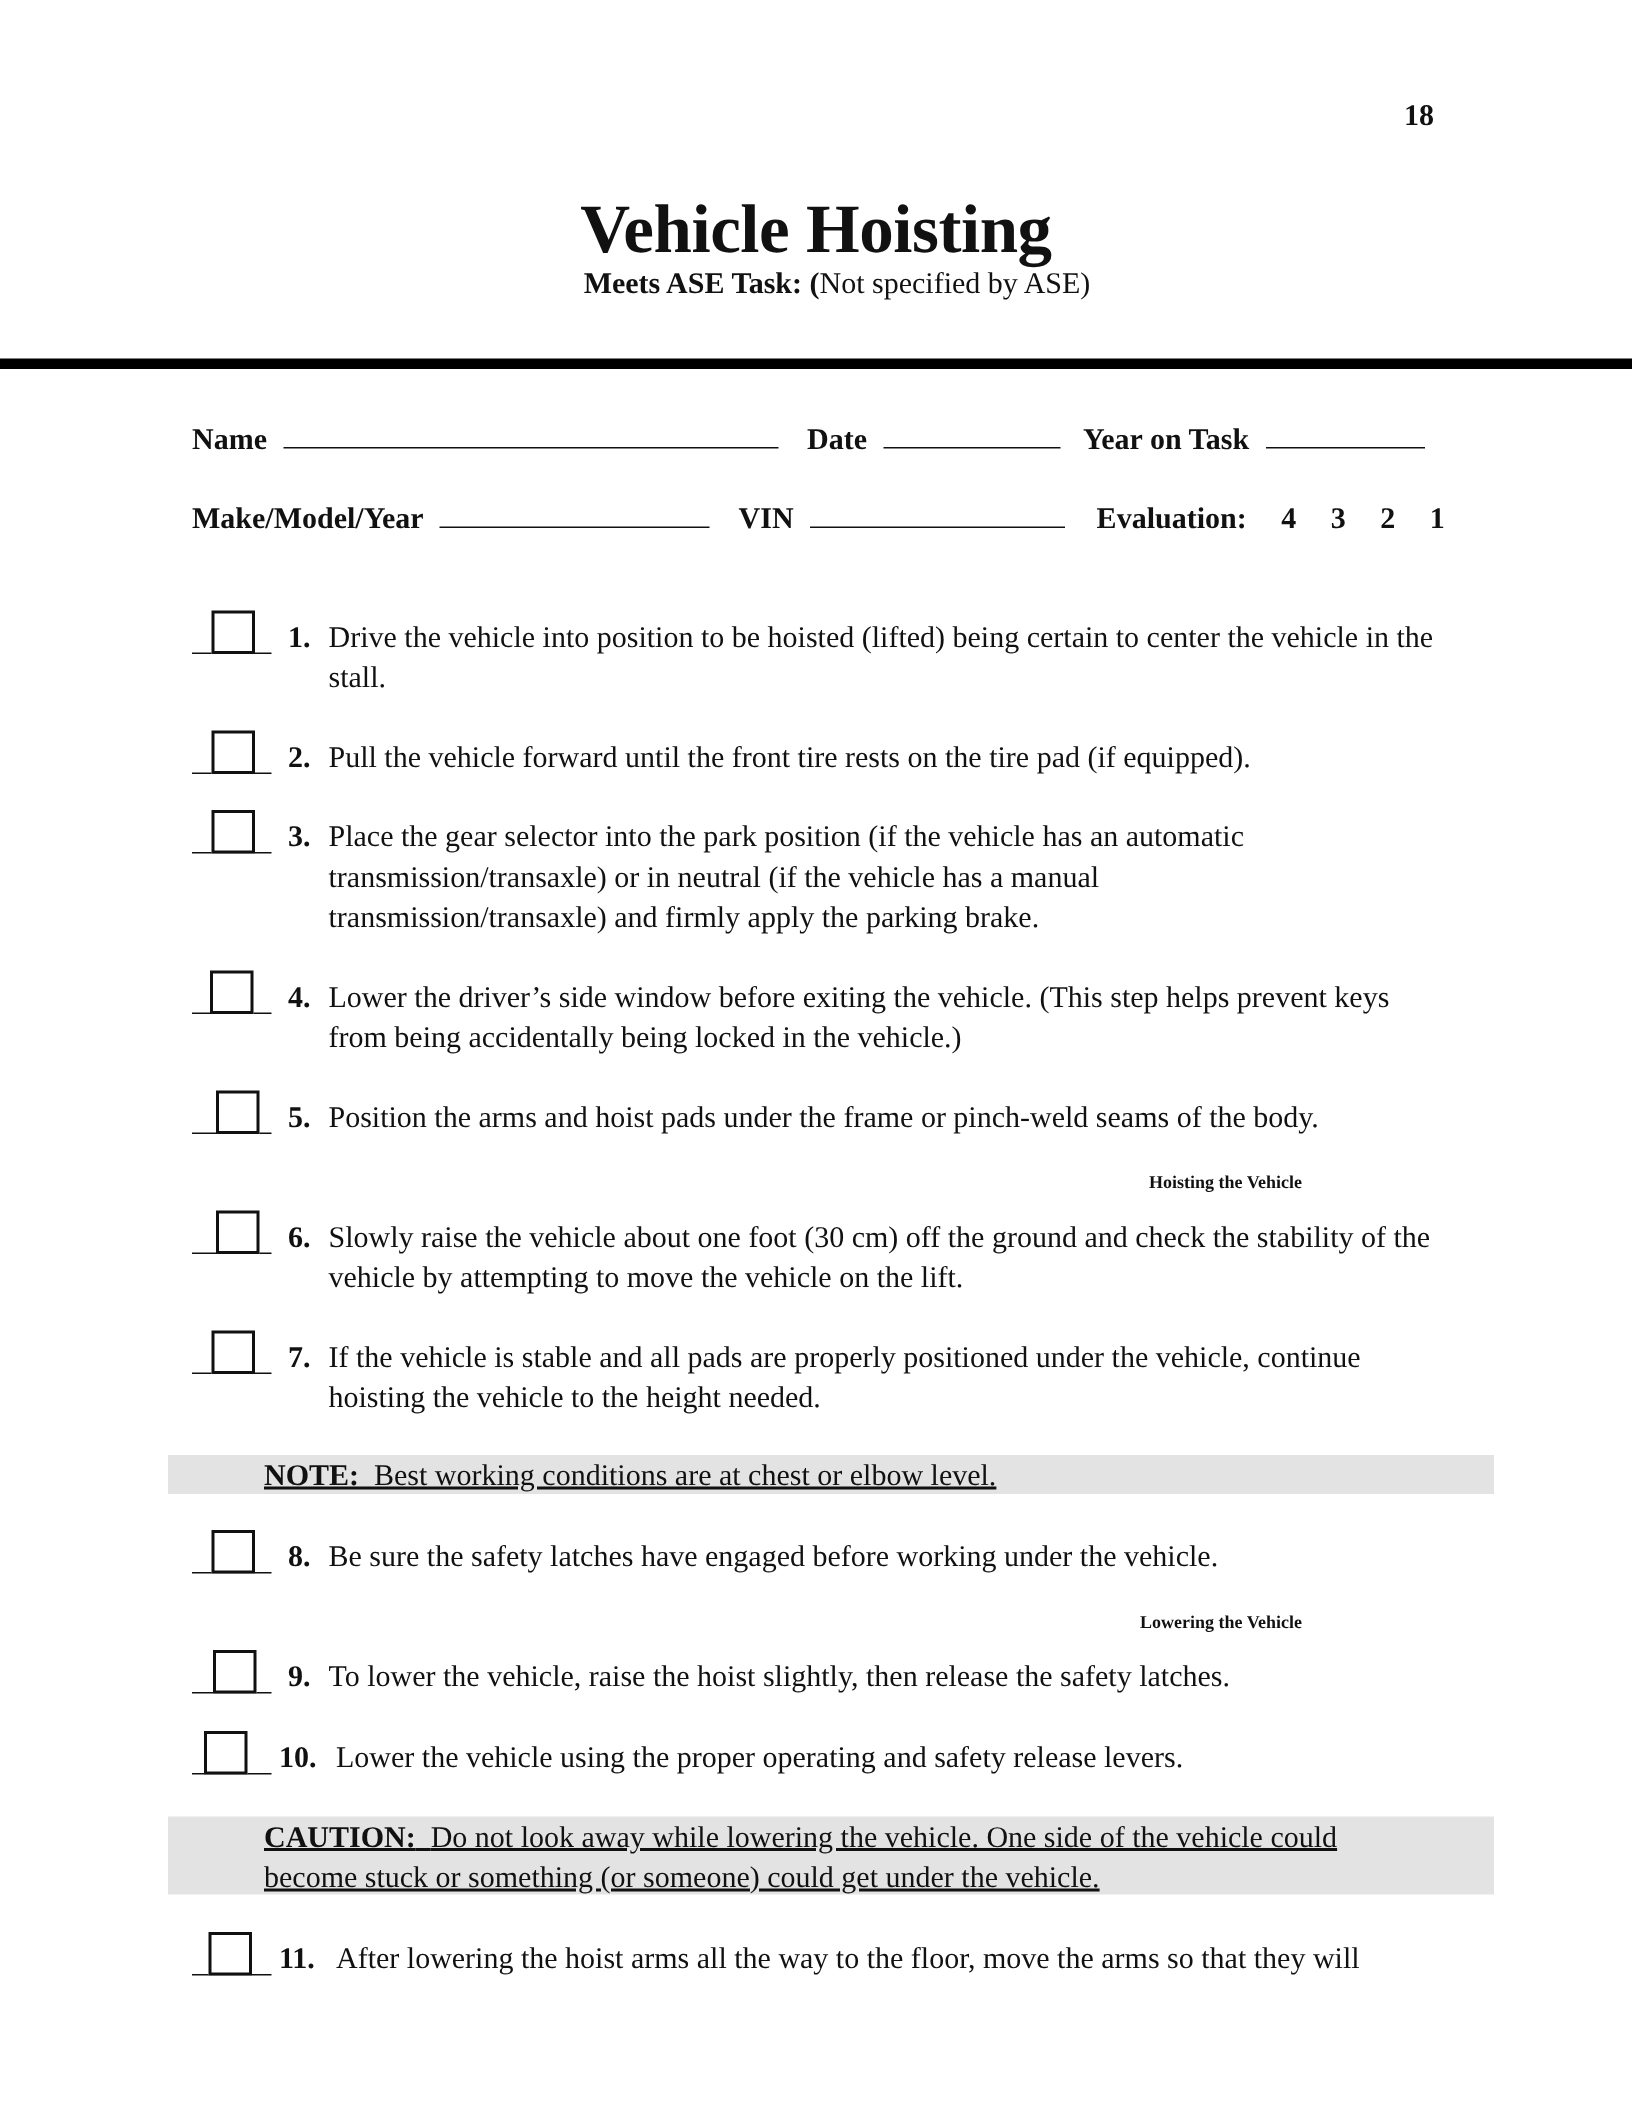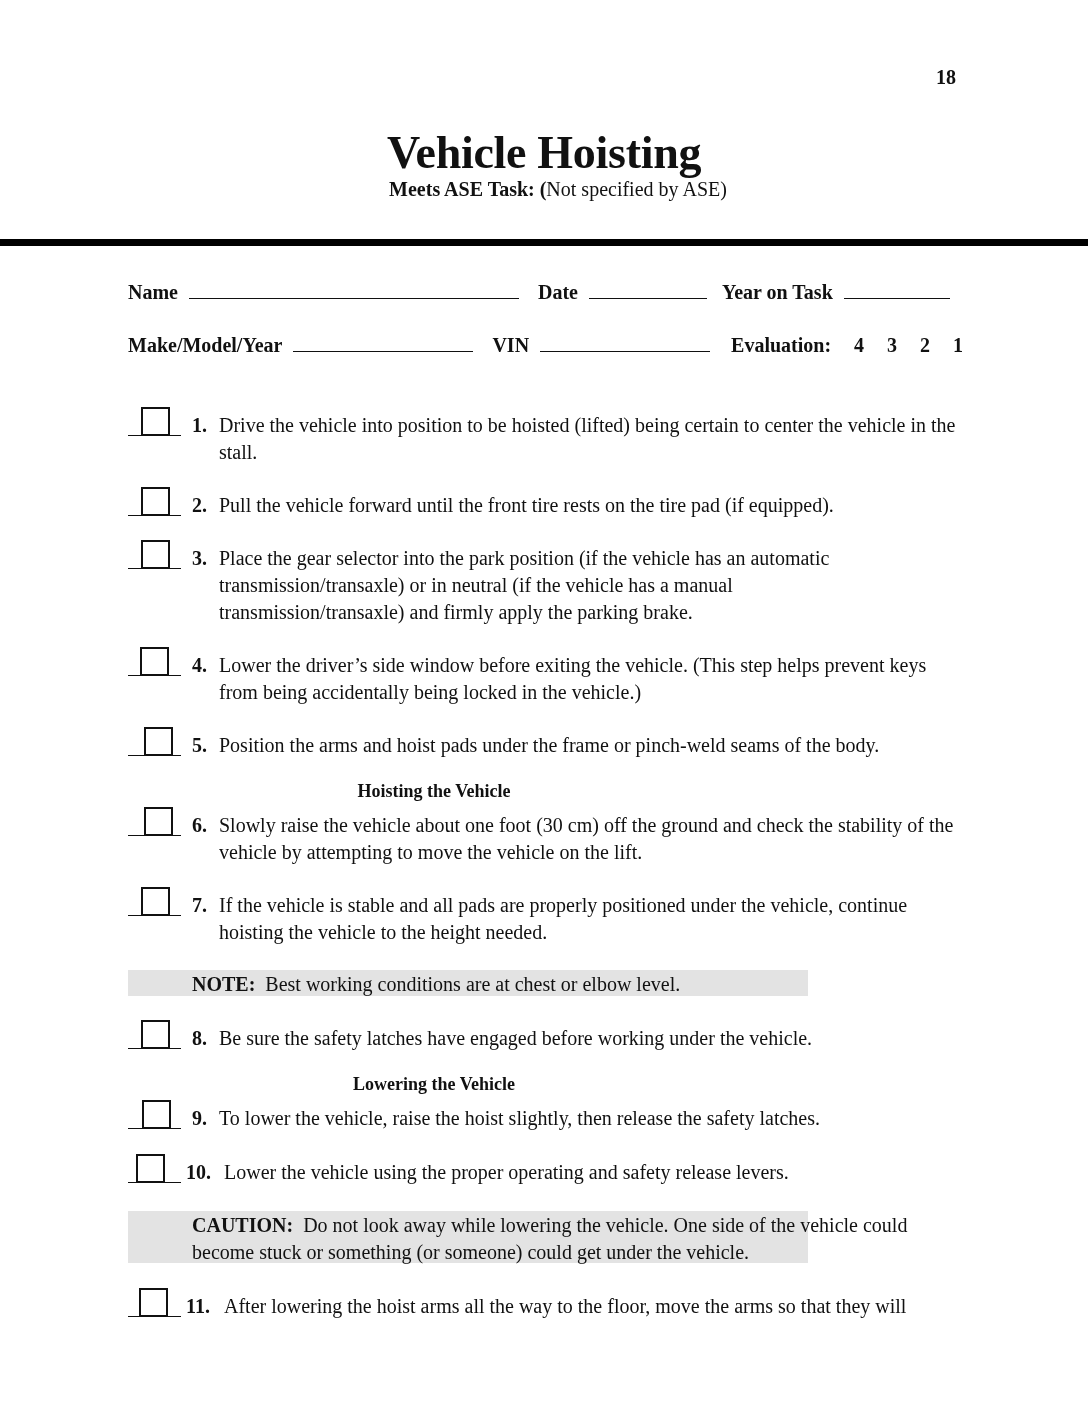--- a/index.html
+++ b/index.html
@@ -19,22 +19,22 @@
   .eval-num { margin-left: 18px; }
 
   .item { position: absolute; left: 128px; width: 840px; font-size: 20px; line-height: 27px; }
   .chk { position: absolute; left: 0; top: 0; width: 53px; height: 30px; }
   .chk .line { position: absolute; left: 0; right: 0; bottom: 0; height: 0; border-bottom: 1.5px solid #111; }
   .chk .box { position: absolute; bottom: 0; width: 29px; height: 29px; border: 2px solid #111; box-sizing: border-box; background: #fff; }
   .num { position: absolute; left: 64px; top: 6px; font-weight: bold; }
   .num.two { left: 58px; }
   .txt { position: absolute; left: 91px; top: 6px; width: 750px; }
   .txt.two { left: 96px; }
-  .section-head { position: absolute; left: 0; width: 868px; text-align: center; font-size: 18px; font-weight: bold; }
-  .shaded { position: absolute; left: 128px; width: 680px; background: #e3e3e3; font-size: 20px; line-height: 27px; }
+  .section-head { position: absolute; left: 0; width: 868px; text-align: right; font-size: 12px; font-weight: bold; }
+  .shaded { position: absolute; left: 112px; width: 884px; background: #e3e3e3; font-size: 20px; line-height: 27px; text-decoration: underline; }
   .shaded .inner { padding-left: 64px; width: 740px; }
   .shaded b { font-weight: bold; }
 </style>
 </head>
 <body>
 
 <div class="page-num">18</div>
 <div class="title">Vehicle Hoisting</div>
 <div class="subtitle"><b>Meets ASE Task: (</b><span>Not specified by ASE)</span></div>
 <div class="rule"></div>

